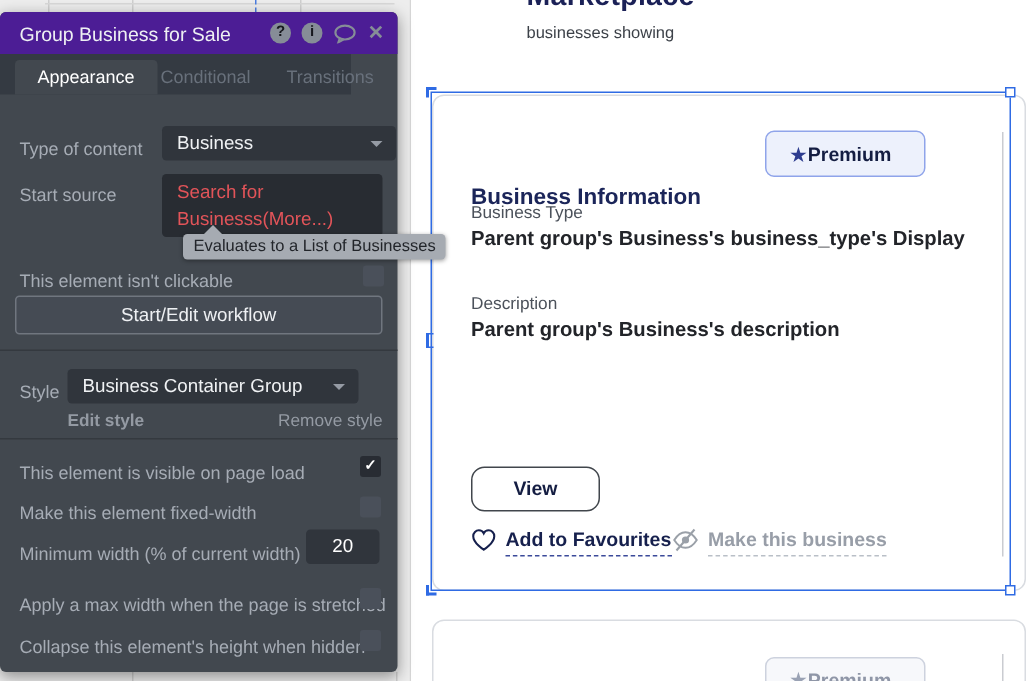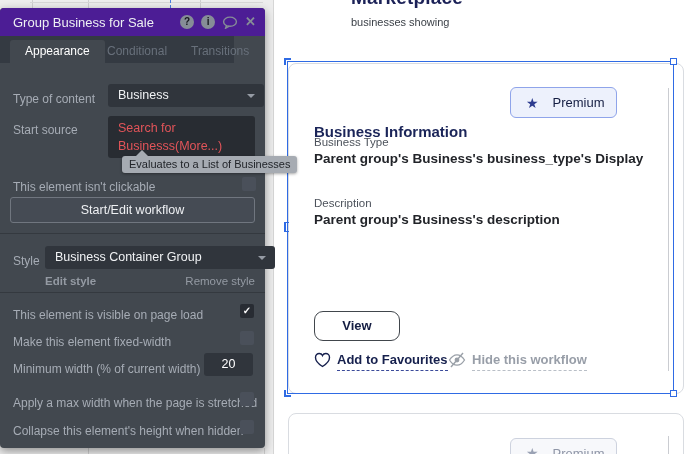--- a/index.html
+++ b/index.html
@@ -18,21 +18,21 @@
   .mk-sub { position:absolute; left:77px; top:16px; font-size:11px; color:#3c4148; }
   .card { position:absolute; left:14px; width:396px; background:#fff; border:1px solid #d9dce1; border-radius:8px; }
   .card1 { top:63px; height:331px; }
   .card2 { top:413px; height:60px; }
   .card-divider { position:absolute; width:1px; background:#caccd1; }
   .card-title { position:absolute; left:25px; top:25px; font-size:15px; font-weight:bold; color:#1b2559;margin-top:34px; }
   .card2 .card-title { color:#666d7b; }
   .premium-btn { position:absolute; left:221px; top:23px; width:107px; height:31px; background:#edf1fc;
     border:1px solid #8fa4ea; border-radius:6px; display:flex; align-items:center; cursor:pointer; }
   .premium-btn .star { margin-left:15px; font-size:14px; color:#2d3c8f; line-height:1; }
-  .premium-btn .pm-label { margin-left:14px; font-size:13px; font-weight:400; color:#141d42; }
+  .premium-btn .pm-label { font-size:13px; font-weight:700; color:#141d42; }
   .card2 .premium-btn { top:24px; height:30px; background:#f7f8fb; border-color:#cdd2de; }
   .card2 .premium-btn .star { color:#9aa2b4; }
   .card2 .premium-btn .pm-label { color:#8f96a7; }
   .f-label { position:absolute; left:25px; font-size:11.5px; color:#4c525b; }
   .f-value { position:absolute; left:25px; font-size:13.5px; font-weight:bold; color:#222429; }
   .view-btn { position:absolute; left:25px; top:247px; width:86px; height:30px; border:1px solid #41464c;
     border-radius:9px; font-size:13px; font-weight:bold; color:#141d42; text-align:center; line-height:28px; background:#fff; cursor:pointer; }
   .fav-icon { position:absolute; left:25px; top:288px; width:17px; height:16px; }
   .fav-link { position:absolute; left:48px; top:288px; font-size:13px; font-weight:bold; color:#16204d;
     padding-bottom:3px; border-bottom:1.5px dashed #3b4a9a; cursor:pointer; }
@@ -114,21 +114,21 @@
       <div class="view-btn">View</div>
       <svg class="fav-icon" viewBox="0 0 16 15">
         <path d="M8 13.6 C8 13.6 1.4 9.4 1.4 5.1 C1.4 2.9 3.1 1.4 4.9 1.4 C6.3 1.4 7.5 2.2 8 3.3 C8.5 2.2 9.7 1.4 11.1 1.4 C12.9 1.4 14.6 2.9 14.6 5.1 C14.6 9.4 8 13.6 8 13.6 Z" fill="none" stroke="#16204d" stroke-width="1.3"></path>
       </svg>
       <div class="fav-link">Add to Favourites</div>
       <svg class="hide-icon" viewBox="0 0 18 16">
         <path d="M1.5 8 C4 4 7 2.8 9 2.8 C11 2.8 14 4 16.5 8 C14 12 11 13.2 9 13.2 C7 13.2 4 12 1.5 8 Z" fill="none" stroke="#9aa0a8" stroke-width="1.3"></path>
         <circle cx="9" cy="8" r="2.4" fill="#9aa0a8"></circle>
         <line x1="3" y1="15" x2="15" y2="1" stroke="#9aa0a8" stroke-width="1.4"></line>
       </svg>
-      <div class="hide-link">Hide this workflow</div>
+      <div class="hide-link">Make this business</div>
     </div>
 
     <div class="sel"></div>
     <div class="sel-br-tl"></div>
     <div class="sel-br-ml"></div>
     <div class="sel-br-bl"></div>
     <div class="sel-handle" style="left:396px;top:58px;"></div>
     <div class="sel-handle" style="left:396px;top:390px;"></div>
 
     <div class="card card2">
@@ -171,21 +171,21 @@
     <div class="ds-box">Search for Businesss(More...)</div>
 
     <div class="p-label" style="left:13px;top:172px;">This element isn't clickable</div>
     <div class="checkbox" style="left:242px;top:169px;"></div>
 
     <div class="workflow-btn">Start/Edit workflow</div>
 
     <div class="p-divider" style="top:225px;"></div>
 
     <div class="p-label" style="left:13px;top:246px;">Style</div>
-    <div class="dropdown" style="left:45px;top:238px;width:230px;">
+    <div class="dropdown" style="left:45px;top:238px;width:194px;">
       <span class="dd-text">Business Container Group</span>
       <span class="dd-caret"></span>
     </div>
     <div class="style-link" style="left:45px;font-weight:bold;">Edit style</div>
     <div class="style-link" style="right:10px;">Remove style</div>
 
     <div class="p-divider" style="top:284px;"></div>
 
     <div class="p-label" style="left:13px;top:300px;">This element is visible on page load</div>
     <div class="checkbox checked" style="left:240px;top:296px;">

